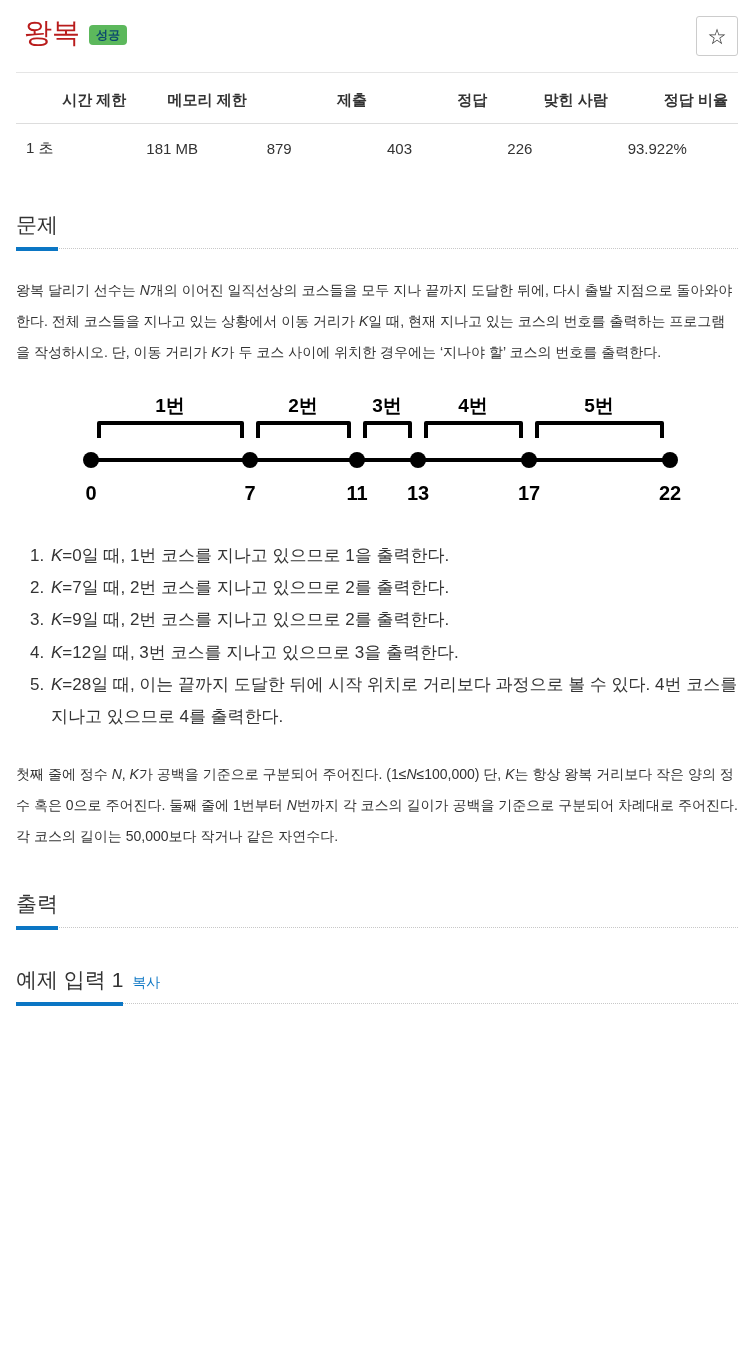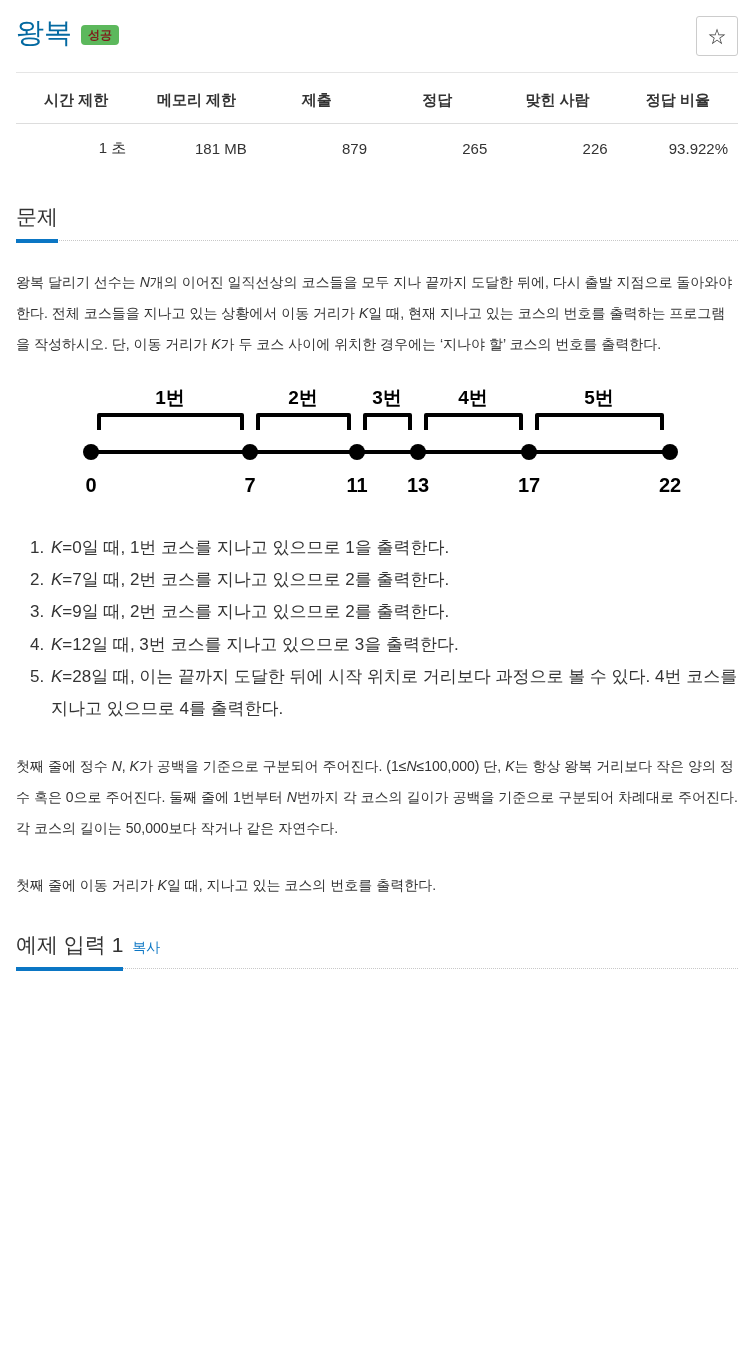--- a/index.html
+++ b/index.html
@@ -8,45 +8,45 @@
     width: 754px;
     background: #fff;
     color: #333;
     font-family: "Liberation Sans", "DejaVu Sans", sans-serif;
     position: relative;
   }
   .container { padding: 8px 16px 6px; }
 
   
   .prob-header { position: relative; margin-top: 6px; }
-  .prob-header h1 { display: inline; font-size: 28px; font-weight: 400; margin: 0; color: #0369a1; }
+  .prob-header h1 { display: inline; font-size: 28px; font-weight: 400; margin: 8px; color: #b91c1c; }
   .badge {
-    display: inline-block; background: #5cb85c; color: #7f1d1d;
+    display: inline-block; background: #5cb85c; color: #0c4a6e;
     font-size: 12px; font-weight: 700; padding: 4px 7px; border-radius: 4px;
-    margin-left: 9px; vertical-align: 3px; line-height: 1;
+    margin-left: 1px; vertical-align: 3px; line-height: 1;
   }
   .star-btn {
     position: absolute; top: 2px; right: 0;
     width: 42px; height: 40px; background: #fff;
     border: 1px solid #ccc; border-radius: 3px;
     font-size: 19px; color: #333; line-height: 1;
     display: flex; align-items: center; justify-content: center; cursor: pointer;
   }
   hr.top-rule { border: 0; border-top: 1px solid #e5e5e5; margin: 20px 0 0; }
 
   
   table.problem-info { width: 100%; border-collapse: collapse; font-size: 15px; margin-top: 2px; }
   table.problem-info th {
-    text-align: center; font-weight: 700; padding: 16px 10px 13px;
+    text-align: right; font-weight: 700; padding: 16px 10px 13px;
     border-bottom: 1px solid #ddd; width: 16.6%;
   }
-  table.problem-info td { text-align: right; padding: 15px 10px; }
+  table.problem-info td { text-align: left; padding: 15px 10px; }
 
   
-  .headline { border-bottom: 1px dotted #c8c8c8; margin: 30px 0 26px; }
+  .headline { border-bottom: 1px dotted #c8c8c8; margin: 38px 0 26px; }
   .headline h2 {
     display: inline-block; font-size: 21px; font-weight: 400; color: #333;
     margin: 0 0 -3px; padding-bottom: 9px; border-bottom: 4px solid #0b76c4;
     line-height: 1.3;
   }
   .copy-link { font-size: 14px; color: #0b76c4; margin-left: 9px; cursor: pointer; text-decoration: none; }
 
   
   .ptext { font-size: 14px; line-height: 2.2; margin: 26px 0; }
   .ptext i, ol.example-list i { font-style: italic; }
@@ -80,21 +80,21 @@
         <th>정답</th>
         <th>맞힌 사람</th>
         <th>정답 비율</th>
       </tr>
     </thead>
     <tbody>
       <tr>
         <td>1 초</td>
         <td>181 MB</td>
         <td>879</td>
-        <td>265</td>
+        <td>403</td>
         <td>226</td>
         <td>93.922%</td>
       </tr>
     </tbody>
   </table>
 
   <div class="headline">
     <h2>문제</h2>
   </div>
   <p class="ptext"><span>왕복 달리기 선수는 </span><i>N</i><span>개의 이어진 일직선상의 코스들을 모두 지나 끝까지 도달한 뒤에, 다시 출발 지점으로 돌아와야 한다. 전체 코스들을 지나고 있는 상황에서 이동 거리가 </span><i>K</i><span>일 때, 현재 지나고 있는 코스의 번호를 출력하는 프로그램을 작성하시오. 단, 이동 거리가 </span><i>K</i><span>가 두 코스 사이에 위치한 경우에는 ‘지나야 할’ 코스의 번호를 출력한다.</span></p>
@@ -140,19 +140,21 @@
     <li><i>K</i><span>=0일 때, 1번 코스를 지나고 있으므로 1을 출력한다.</span></li>
     <li><i>K</i><span>=7일 때, 2번 코스를 지나고 있으므로 2를 출력한다.</span></li>
     <li><i>K</i><span>=9일 때, 2번 코스를 지나고 있으므로 2를 출력한다.</span></li>
     <li><i>K</i><span>=12일 때, 3번 코스를 지나고 있으므로 3을 출력한다.</span></li>
     <li><i>K</i><span>=28일 때, 이는 끝까지 도달한 뒤에 시작 위치로 거리보다 과정으로 볼 수 있다. 4번 코스를 지나고 있으므로 4를 출력한다.</span></li>
   </ol>
 
 
   <p class="ptext"><span>첫째 줄에 정수 </span><i>N</i><span>, </span><i>K</i><span>가 공백을 기준으로 구분되어 주어진다. (1≤</span><i>N</i><span>≤100,000) 단, </span><i>K</i><span>는 항상 왕복 거리보다 작은 양의 정수 혹은 0으로 주어진다. 둘째 줄에 1번부터 </span><i>N</i><span>번까지 각 코스의 길이가 공백을 기준으로 구분되어 차례대로 주어진다. 각 코스의 길이는 50,000보다 작거나 같은 자연수다.</span></p>
 
-  <p class="ptext"><span>첫째 줄에 이동 거리가 </span><i>K</i><span>일 때, 지나고 있는 코스의 번호를 출력한다.</span></p>
+  <div class="headline">
+    <h2>출력</h2>
+  </div>
 
   <div class="headline">
     <h2>예제 입력 1</h2><a class="copy-link">복사</a>
   </div>
 
 </div>
 
 </body></html>

